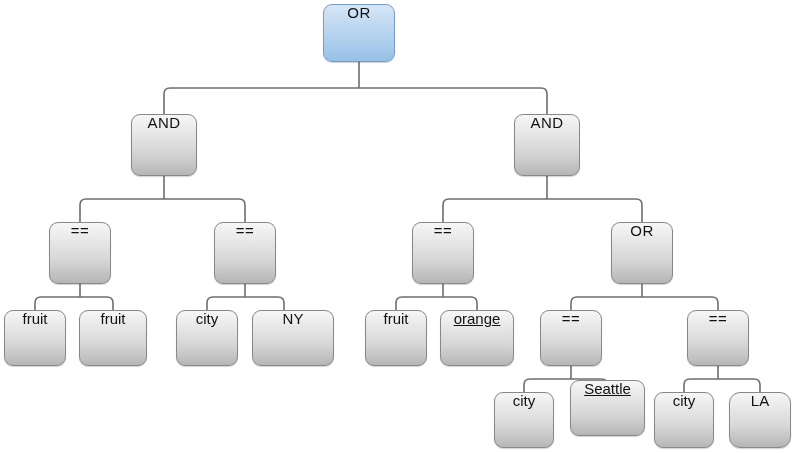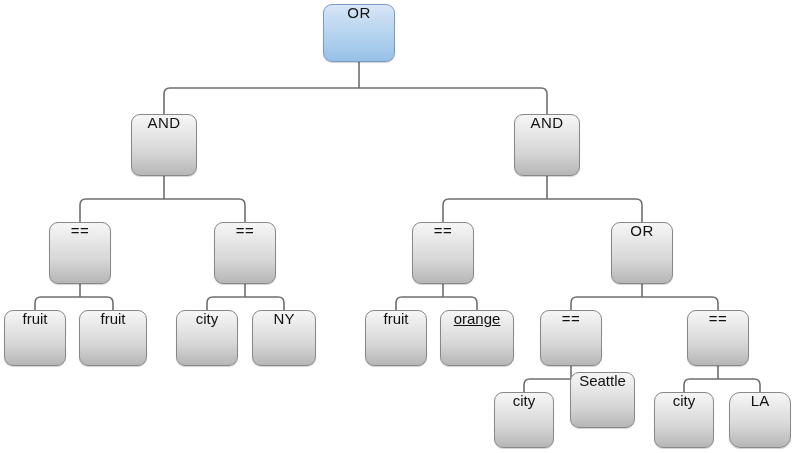--- a/index.html
+++ b/index.html
@@ -107,39 +107,39 @@
       </div>
       <div class="node" style="left: 4px; top: 310px; width: 62px; height: 56px;">
         <span class="label">fruit</span>
       </div>
       <div class="node" style="left: 79px; top: 310px; width: 68px; height: 56px;">
         <span class="label">fruit</span>
       </div>
       <div class="node" style="left: 176px; top: 310px; width: 62px; height: 56px;">
         <span class="label">city</span>
       </div>
-      <div class="node" style="left: 252px; top: 310px; width: 64px; height: 56px;">
+      <div class="node" style="left: 252px; top: 310px; width: 82px; height: 56px;">
         <span class="label">NY</span>
       </div>
       <div class="node" style="left: 365px; top: 310px; width: 62px; height: 56px;">
         <span class="label">fruit</span>
       </div>
       <div class="node" style="left: 440px; top: 310px; width: 74px; height: 56px; text-decoration: underline;">
         <span class="label">orange</span>
       </div>
       <div class="node op" style="left: 540px; top: 310px; width: 62px; height: 56px;">
         <span class="label">==</span>
       </div>
       <div class="node op" style="left: 687px; top: 310px; width: 62px; height: 56px;">
         <span class="label">==</span>
       </div>
       <div class="node" style="left: 494px; top: 392px; width: 60px; height: 56px;">
         <span class="label">city</span>
       </div>
-      <div class="node" style="left: 570px; top: 372px; width: 65px; height: 56px;">
+      <div class="node" style="left: 570px; top: 380px; width: 75px; height: 56px; text-decoration: underline;">
         <span class="label">Seattle</span>
       </div>
       <div class="node" style="left: 654px; top: 392px; width: 60px; height: 56px;">
         <span class="label">city</span>
       </div>
       <div class="node" style="left: 729px; top: 392px; width: 62px; height: 56px; border-radius: 11px;">
         <span class="label">LA</span>
       </div>
     </div>
 </div>

